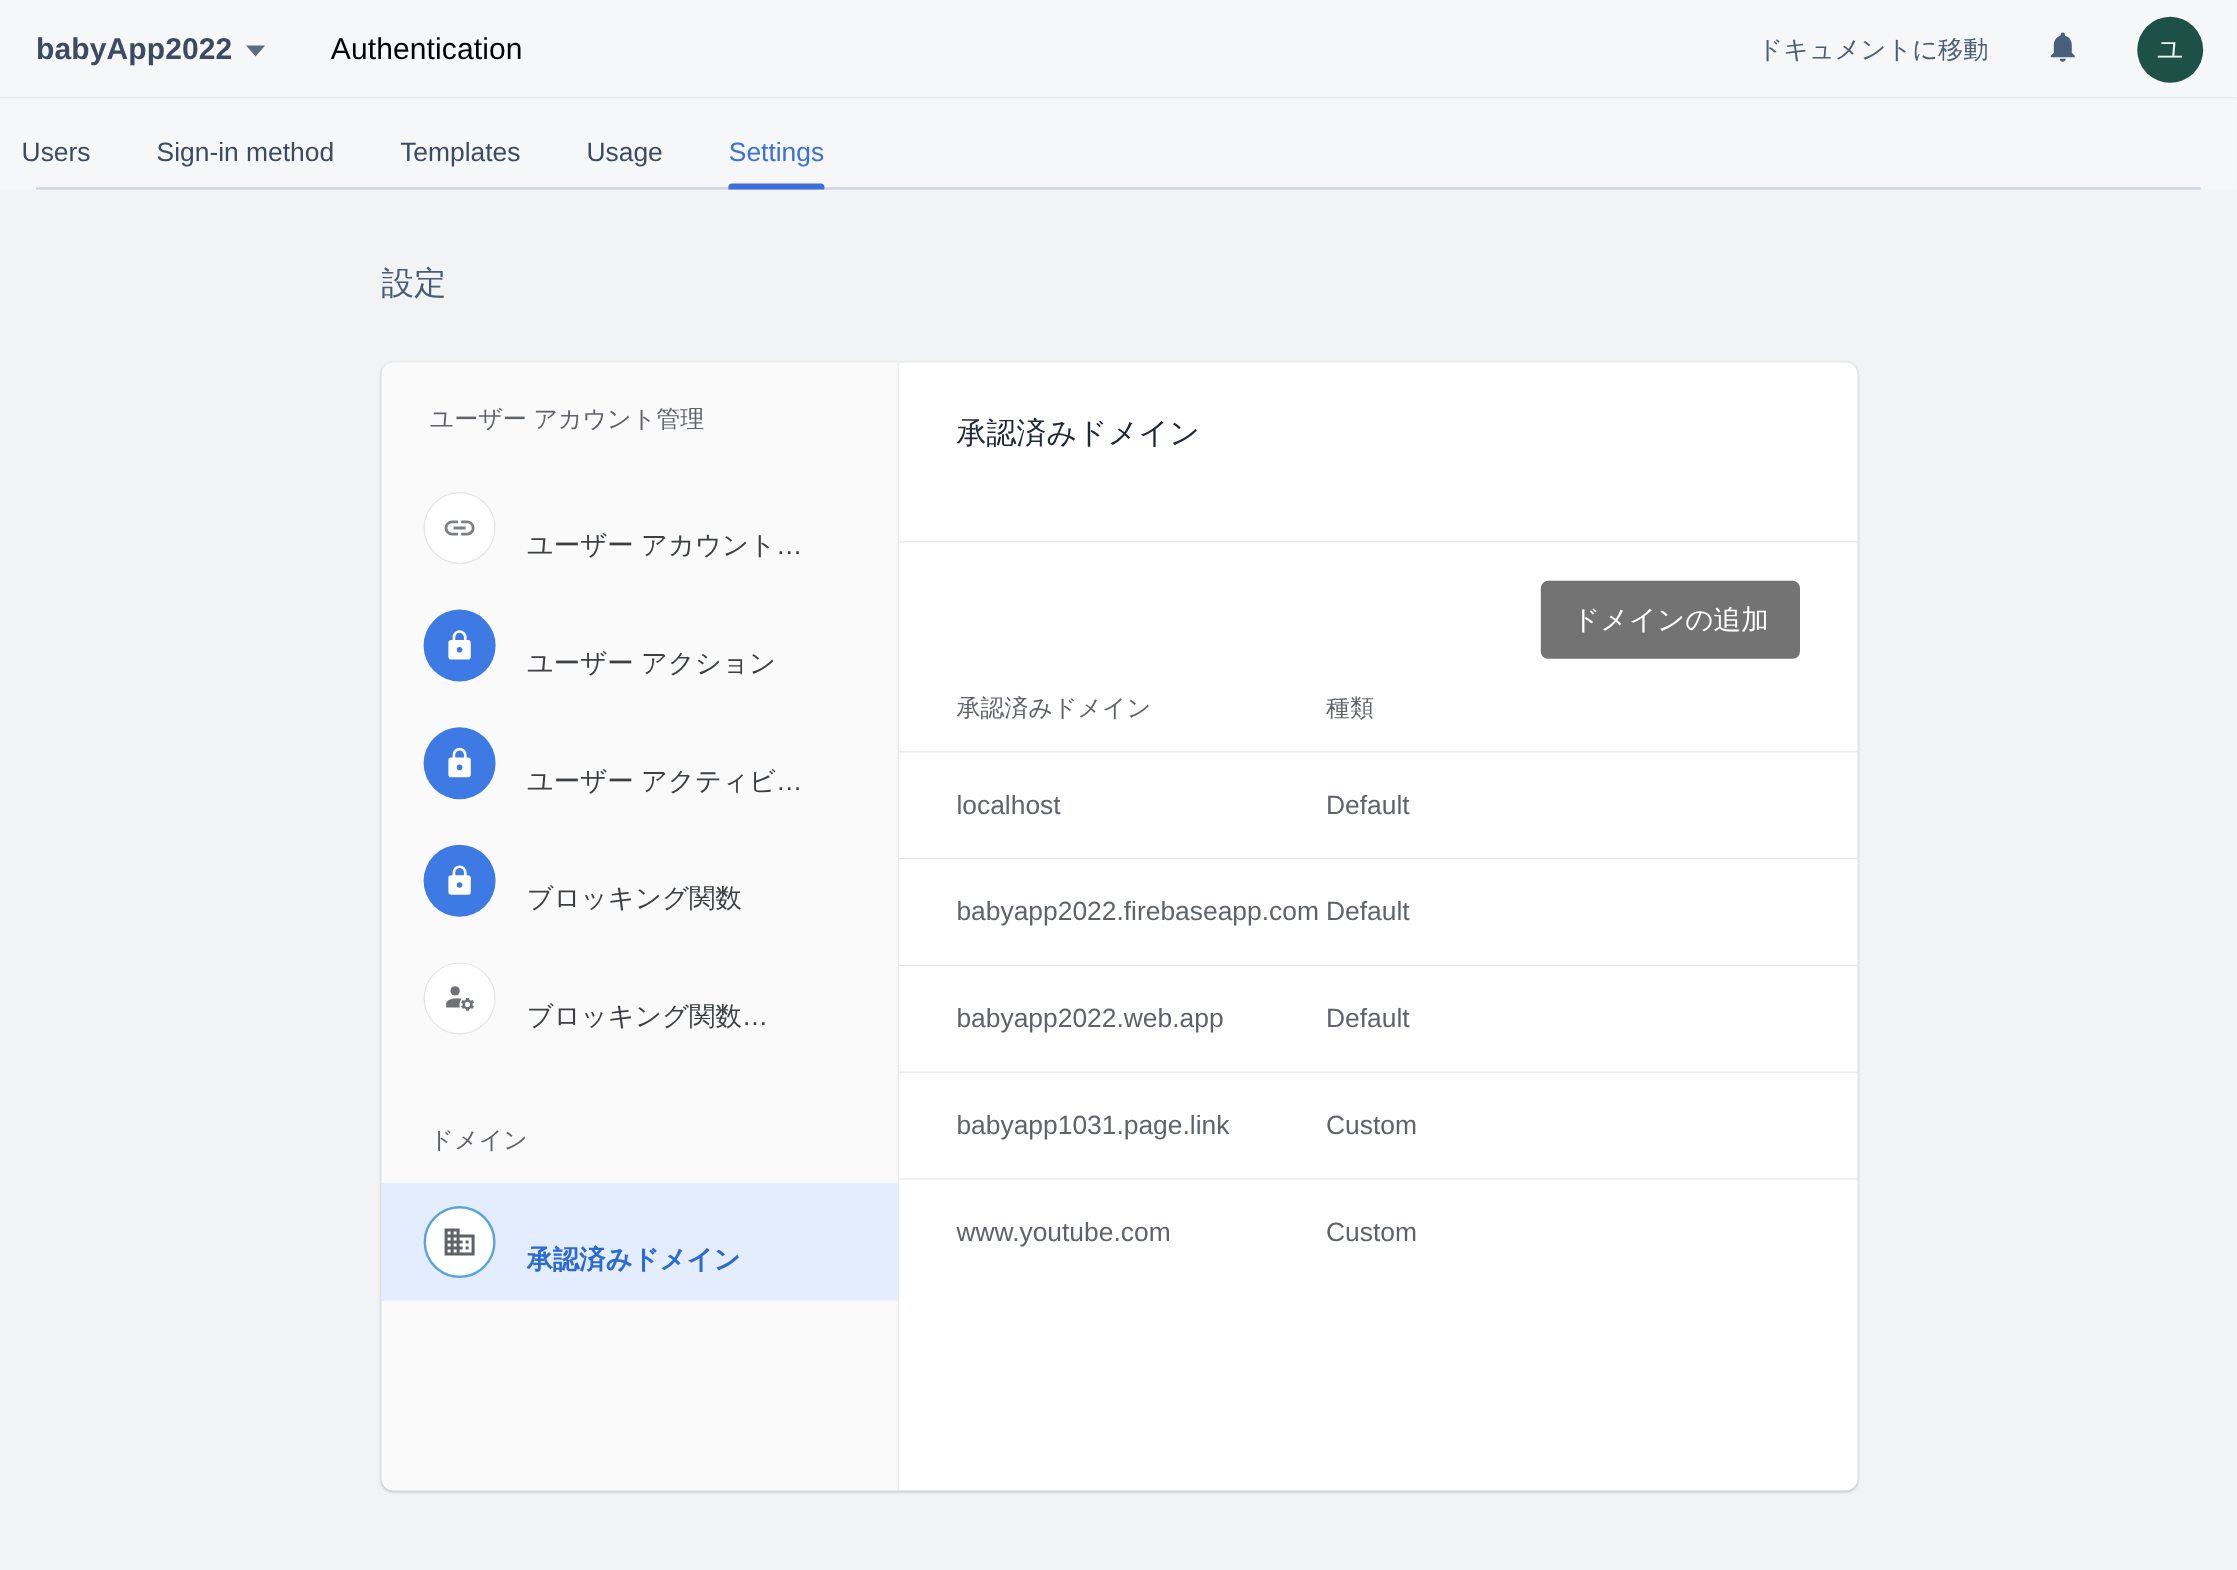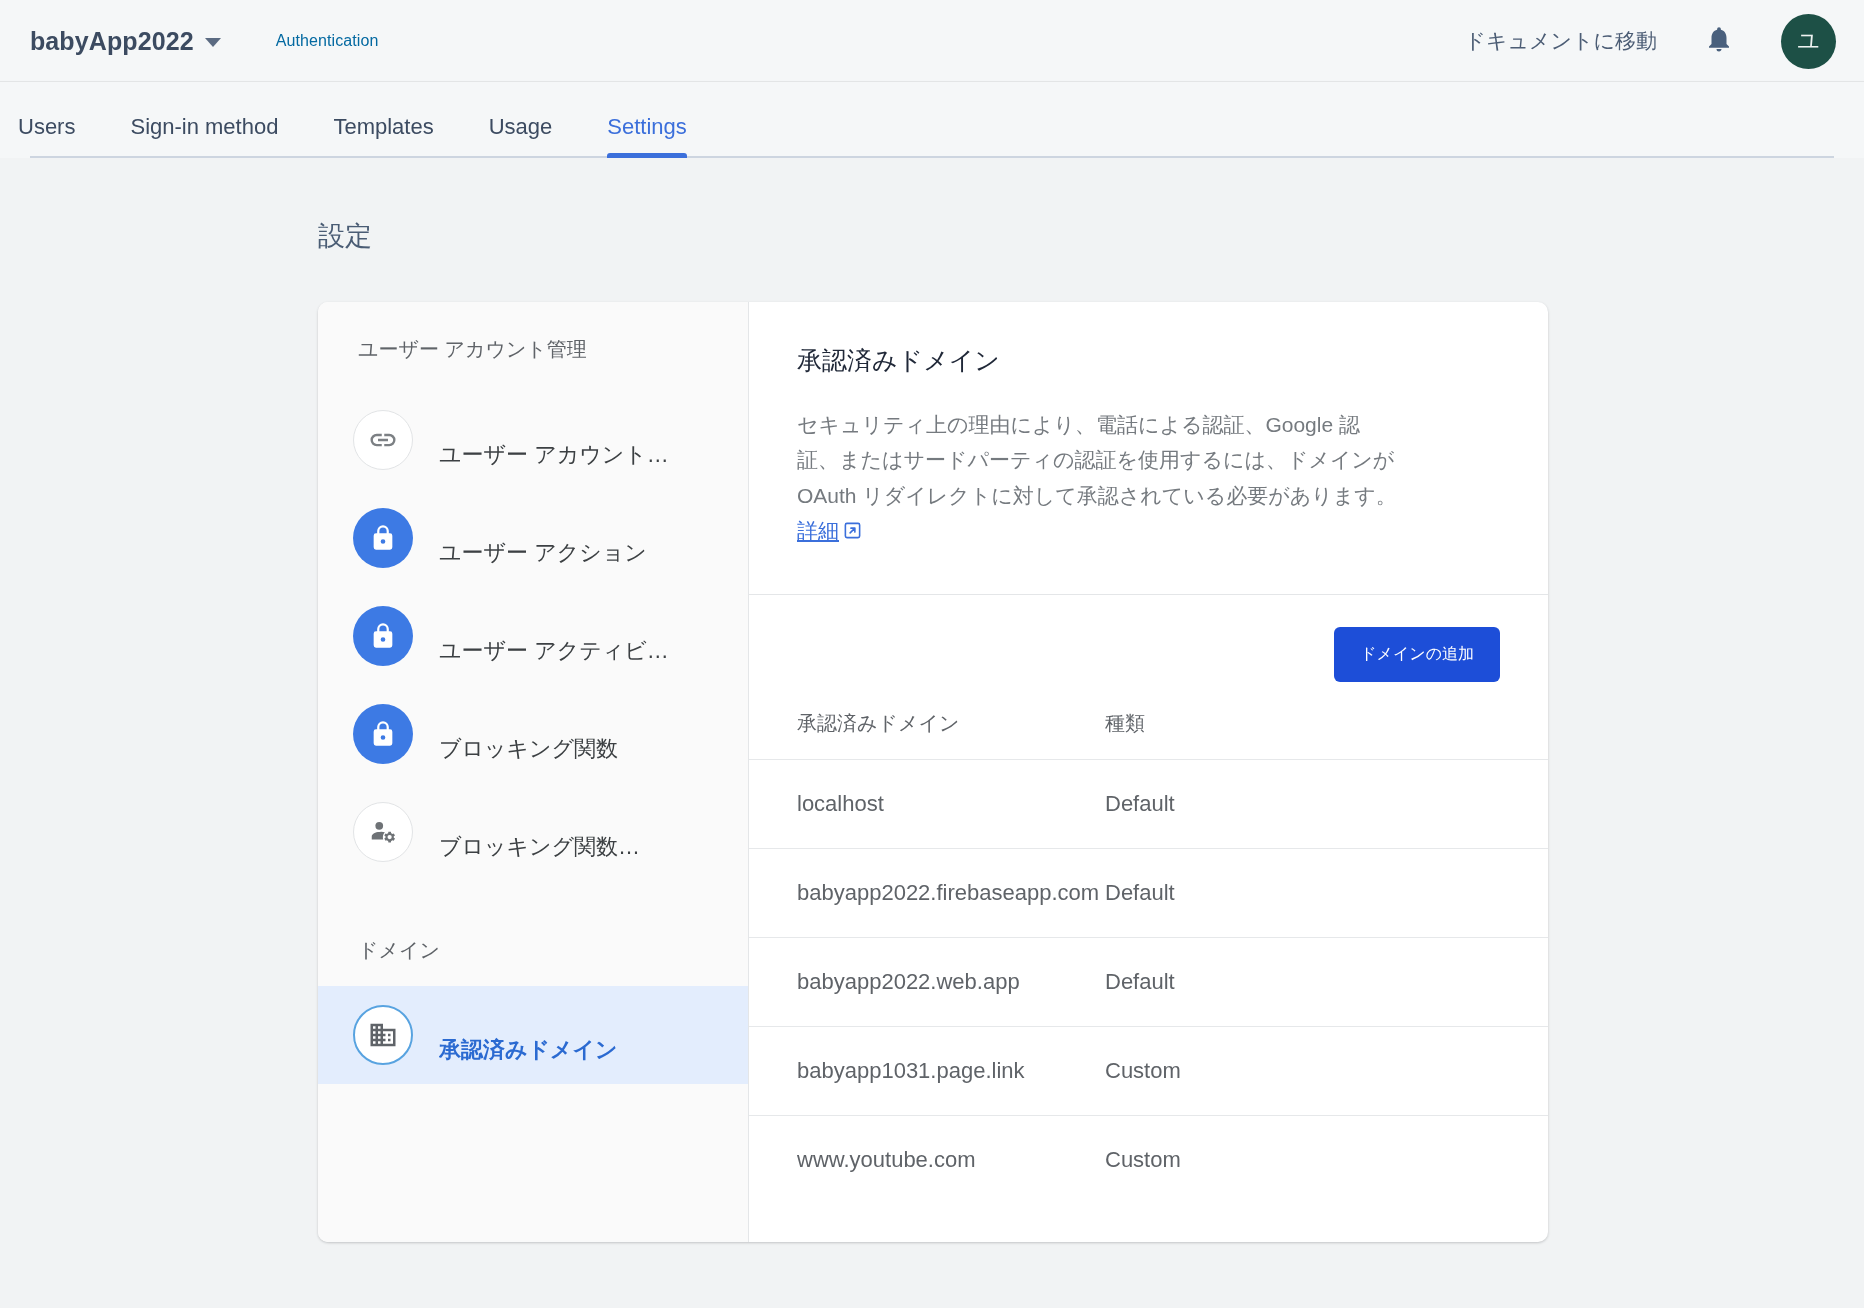--- a/index.html
+++ b/index.html
@@ -47,22 +47,22 @@
     letter-spacing: .1px;
   }
   .caret-down {
     width: 0; height: 0;
     border-left: 8px solid transparent;
     border-right: 8px solid transparent;
     border-top: 9px solid #5b6b82;
     margin-top: 3px;
   }
   .product-name {
-    font-size: 16px;
-    color: #0369a1;
+    font-size: 25px;
+    color: #000000;
     margin-left: 55px;
     letter-spacing: .1px;
   }
   .topbar-right {
     margin-left: auto;
     display: flex;
     align-items: center;
     gap: 47px;
   }
   .docs-link {
@@ -209,26 +209,26 @@
     text-decoration: underline;
   }
   .ext-icon { vertical-align: -2px; margin-left: 4px; }
 
   .toolbar {
     padding: 32px 48px 0 48px;
     display: flex;
     justify-content: flex-end;
   }
   .add-btn {
-    background: #1d4ed8;
+    background: #737373;
     color: #ffffff;
     border: none;
     border-radius: 6px;
     font-family: inherit;
-    font-size: 16px;
+    font-size: 23px;
     padding: 17px 26px;
     cursor: pointer;
     white-space: nowrap;
   }
 
   table.domains {
     width: 100%;
     border-collapse: collapse;
     margin-top: 28px;
   }
@@ -348,26 +348,20 @@
           </svg>
         </span>
         <span class="nav-label">承認済みドメイン</span>
       </div>
     </div>
 
     <div class="detail">
 
       <div class="detail-head">
         <div class="detail-title">承認済みドメイン</div>
-        <p class="detail-desc">
-          <span>セキュリティ上の理由により、電話による認証、Google 認証、またはサードパーティの認証を使用するには、ドメインが OAuth リダイレクトに対して承認されている必要があります。</span><a href="#">詳細</a><span class="ext-icon"><svg width="19" height="19" viewBox="0 0 24 24" fill="none" stroke="#3b6fdb" stroke-width="2">
-                <rect x="3" y="3" width="18" height="18" rx="2"></rect>
-                <path d="M9 15l6-6M10 9h5v5" stroke-linecap="round" stroke-linejoin="round"></path>
-              </svg></span>
-        </p>
       </div>
 
       <div class="toolbar">
         <button class="add-btn">ドメインの追加</button>
       </div>
 
       <table class="domains">
         <thead>
           <tr>
             <th>承認済みドメイン</th>

